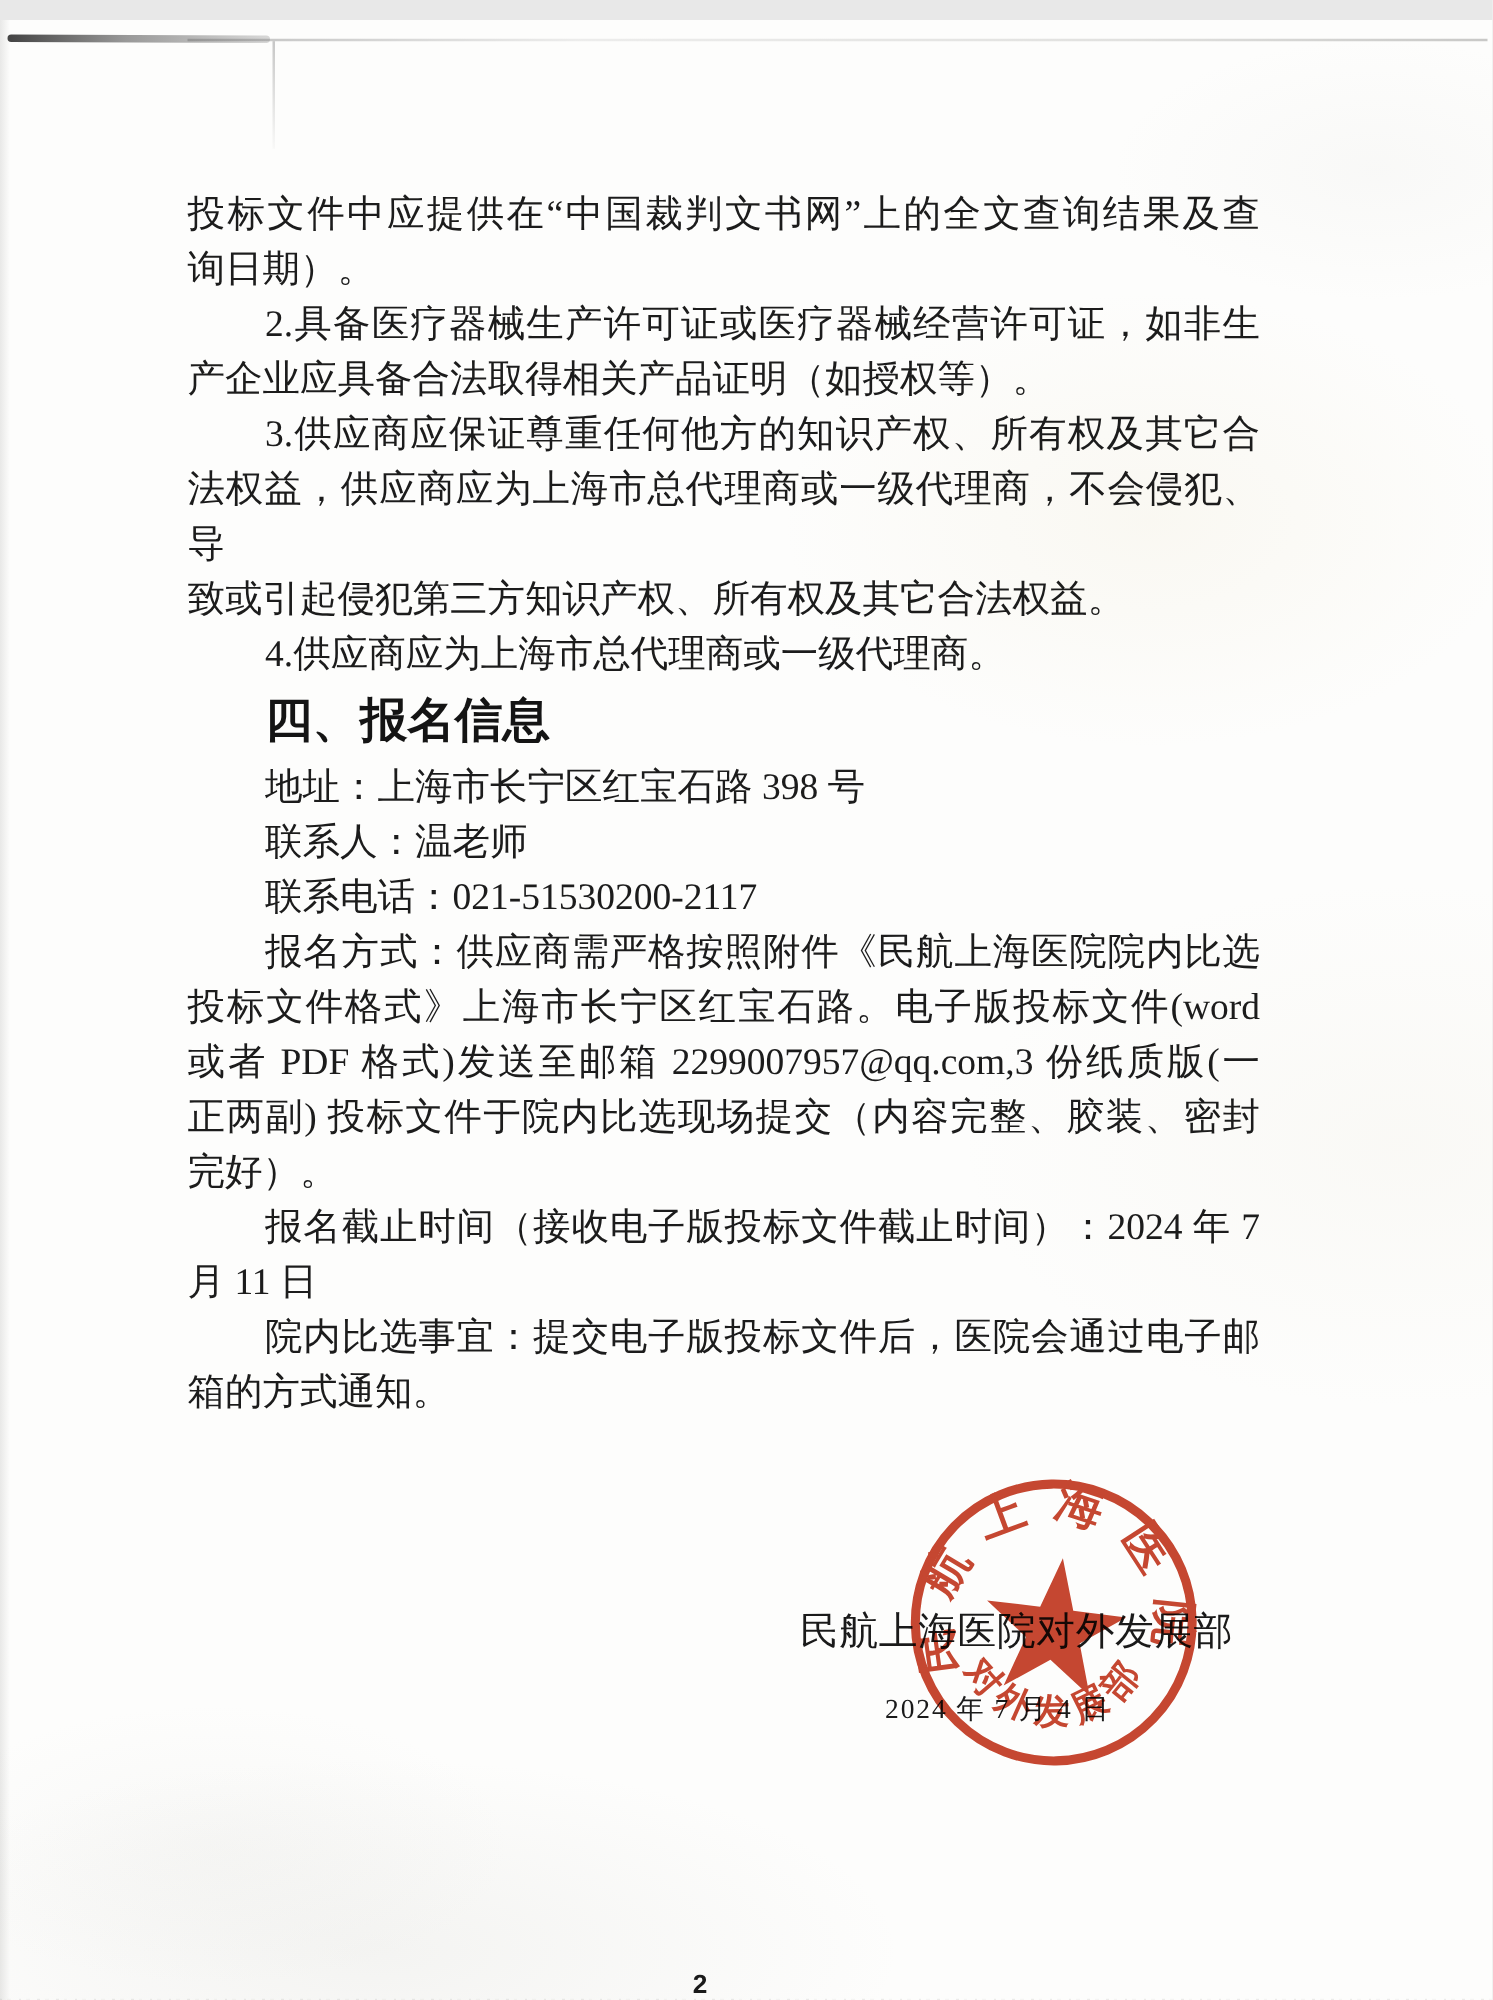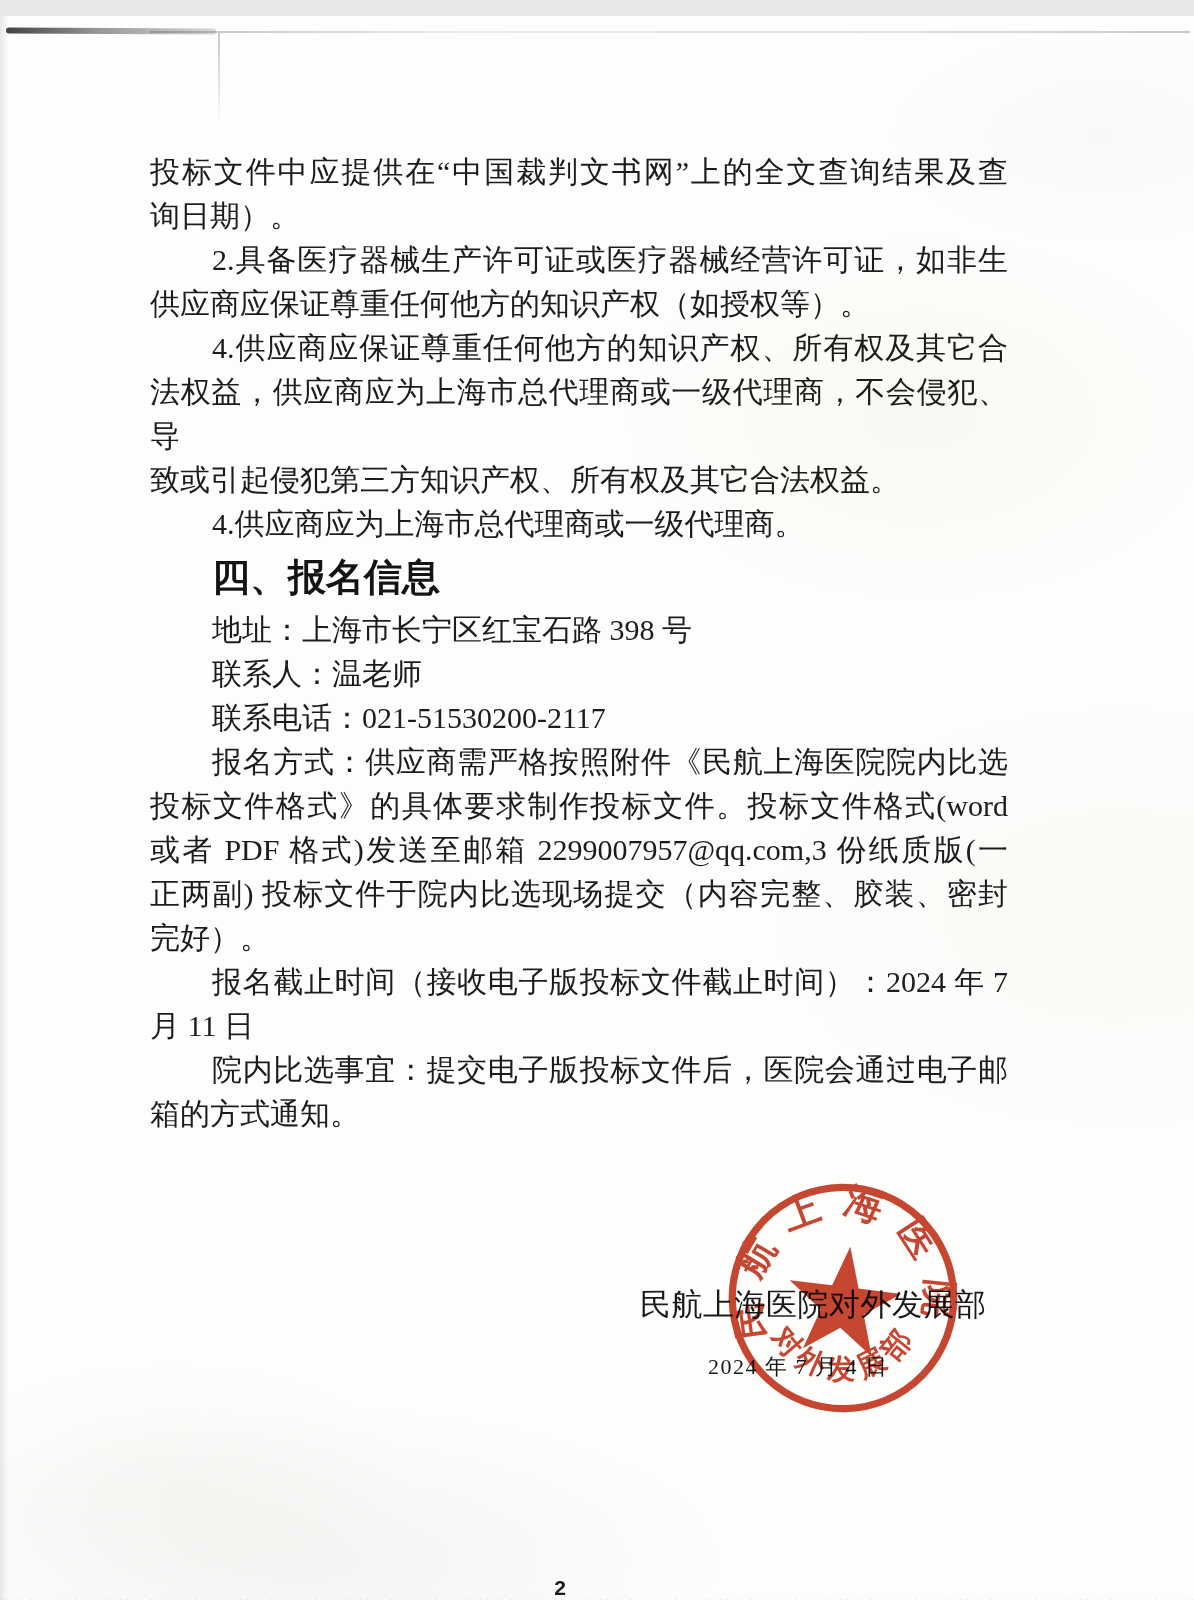--- a/index.html
+++ b/index.html
@@ -53,31 +53,31 @@
   <div class="streak-dark"></div>
   <div class="streak-thin"></div>
   <div class="vline"></div>
   <div class="left-band"></div>
   <div class="bottom-noise"></div>
 
   <div class="text-block">
     <div class="ln full">投标文件中应提供在“中国裁判文书网”上的全文查询结果及查</div>
     <div class="ln">询日期）。</div>
     <div class="ln full indent">2.具备医疗器械生产许可证或医疗器械经营许可证，如非生</div>
-    <div class="ln">供应商应保证尊重任何他方的知识产权（如授权等）。</div>
-    <div class="ln full indent">4.供应商应保证尊重任何他方的知识产权、所有权及其它合</div>
+    <div class="ln">产企业应具备合法取得相关产品证明（如授权等）。</div>
+    <div class="ln full indent">3.供应商应保证尊重任何他方的知识产权、所有权及其它合</div>
     <div class="ln full">法权益，供应商应为上海市总代理商或一级代理商，不会侵犯、导</div>
     <div class="ln">致或引起侵犯第三方知识产权、所有权及其它合法权益。</div>
     <div class="ln indent">4.供应商应为上海市总代理商或一级代理商。</div>
     <div class="ln heading indent">四、报名信息</div>
     <div class="ln indent">地址：上海市长宁区红宝石路 398 号</div>
     <div class="ln indent">联系人：温老师</div>
     <div class="ln indent">联系电话：021-51530200-2117</div>
     <div class="ln full indent">报名方式：供应商需严格按照附件《民航上海医院院内比选</div>
-    <div class="ln full">投标文件格式》的具体要求制作投标文件。投标文件格式(word</div>
+    <div class="ln full">投标文件格式》上海市长宁区红宝石路。电子版投标文件(word</div>
     <div class="ln full">或者 PDF 格式)发送至邮箱 2299007957@qq.com,3 份纸质版(一</div>
     <div class="ln full">正两副) 投标文件于院内比选现场提交（内容完整、胶装、密封</div>
     <div class="ln">完好）。</div>
     <div class="ln full indent">报名截止时间（接收电子版投标文件截止时间）：2024 年 7</div>
     <div class="ln">月 11 日</div>
     <div class="ln full indent">院内比选事宜：提交电子版投标文件后，医院会通过电子邮</div>
     <div class="ln">箱的方式通知。</div>
   </div>
 
   <div class="sig-org">民航上海医院对外发展部</div>

